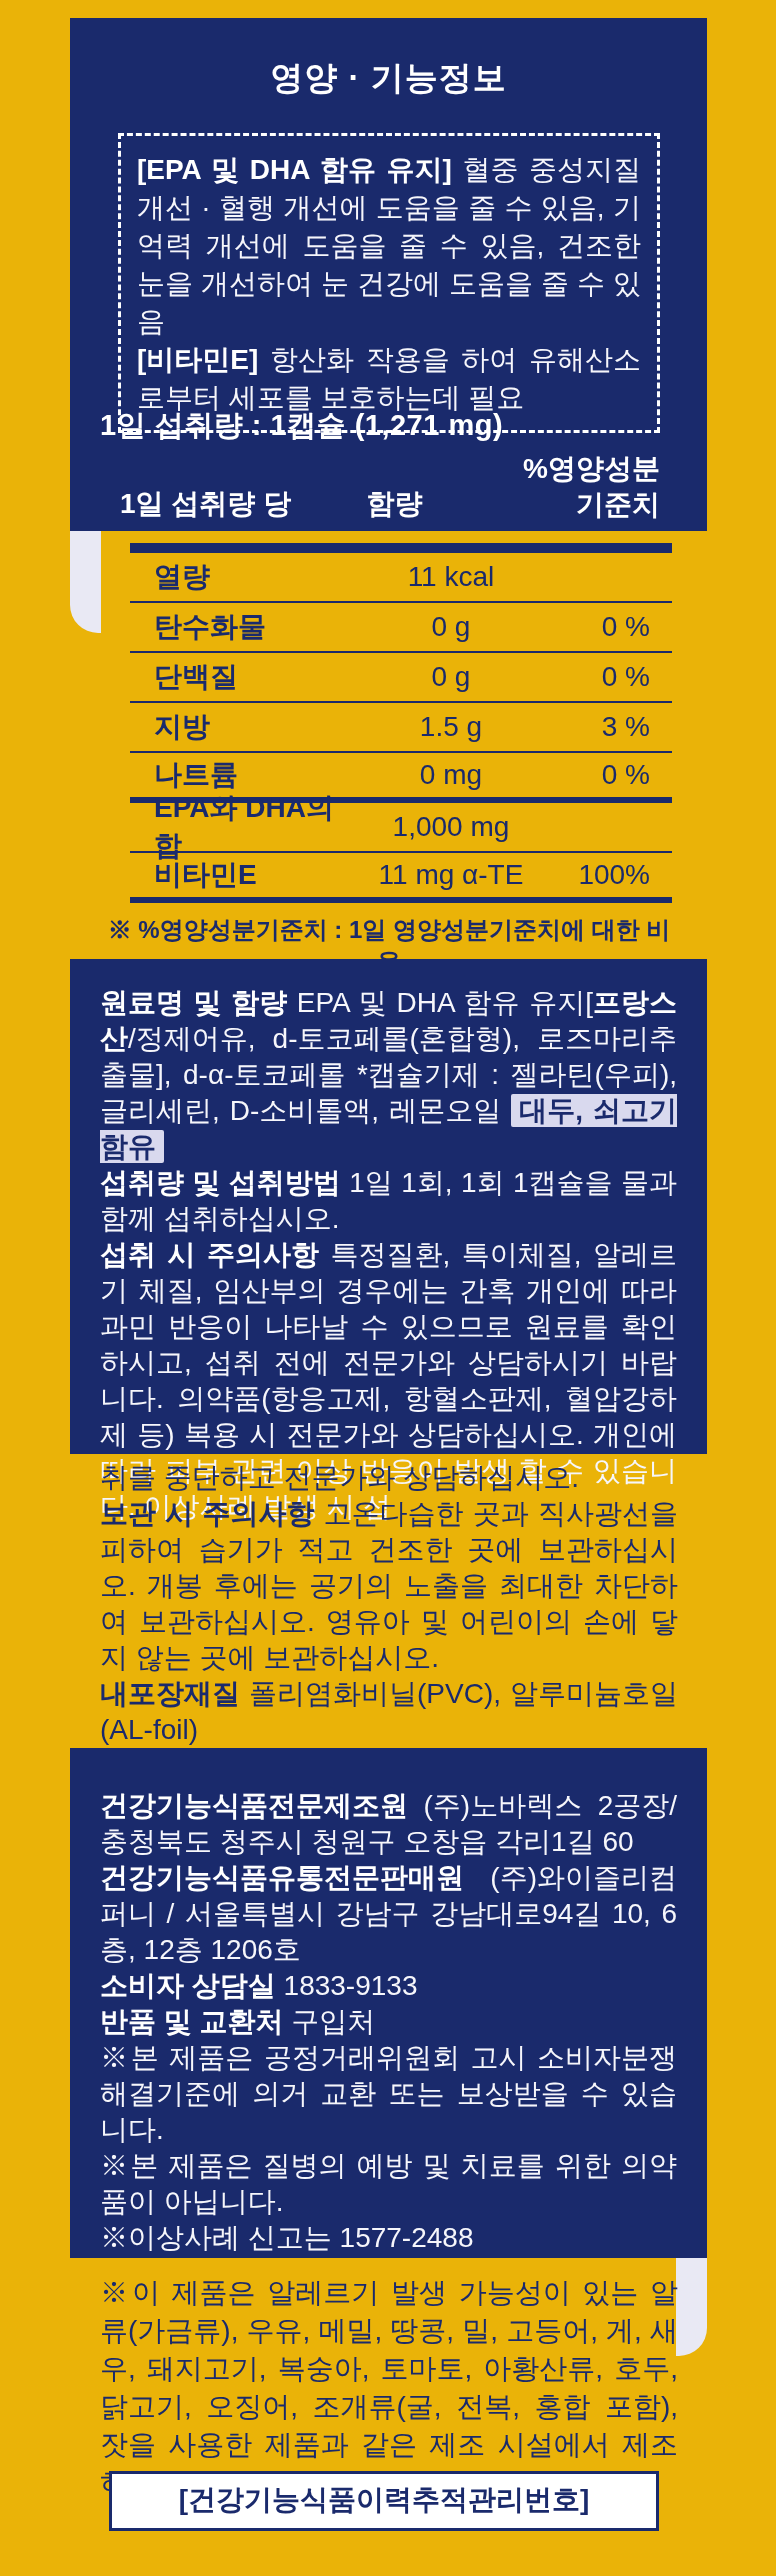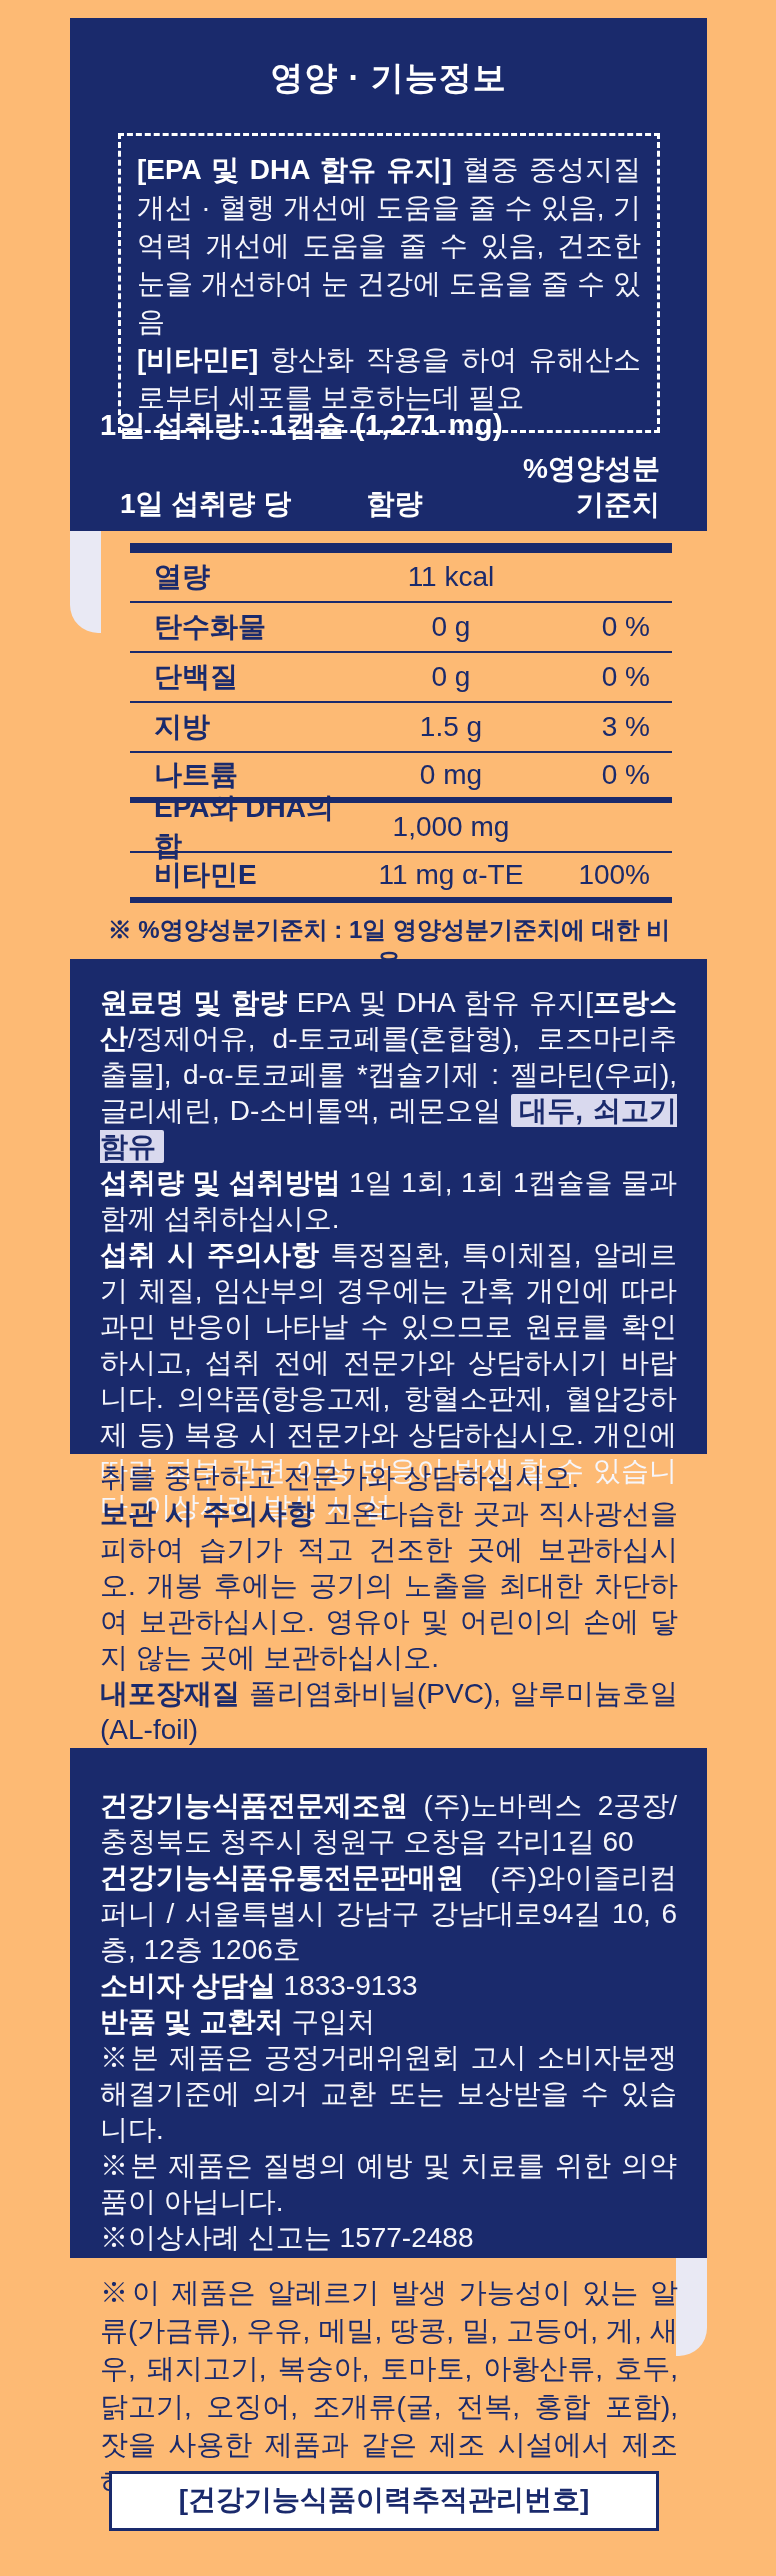--- a/index.html
+++ b/index.html
@@ -1,19 +1,19 @@
 <!DOCTYPE html>
 <html><head>
 <meta charset="utf-8">
 <style>
   * { margin:0; padding:0; box-sizing:border-box; }
   html,body { background:#ffffff; }
   body { font-family:"Liberation Sans", sans-serif; }
   #page {
-    position:relative; width:777px; height:2576px; background:#fdba74;
+    position:relative; width:777px; height:2576px; background:#eab308;
     overflow:hidden; margin:0 auto;
   }
   .panel-navy { position:absolute; left:70px; width:637px; background:#1a2a6c; }
   #panel-claims   { top:18px;   height:513px; }
   #panel-ingred   { top:959px;  height:495px; }
   #panel-maker    { top:1748px; height:510px; }
 
   .accent {
     position:absolute; background:#e9e9f4;
   }

